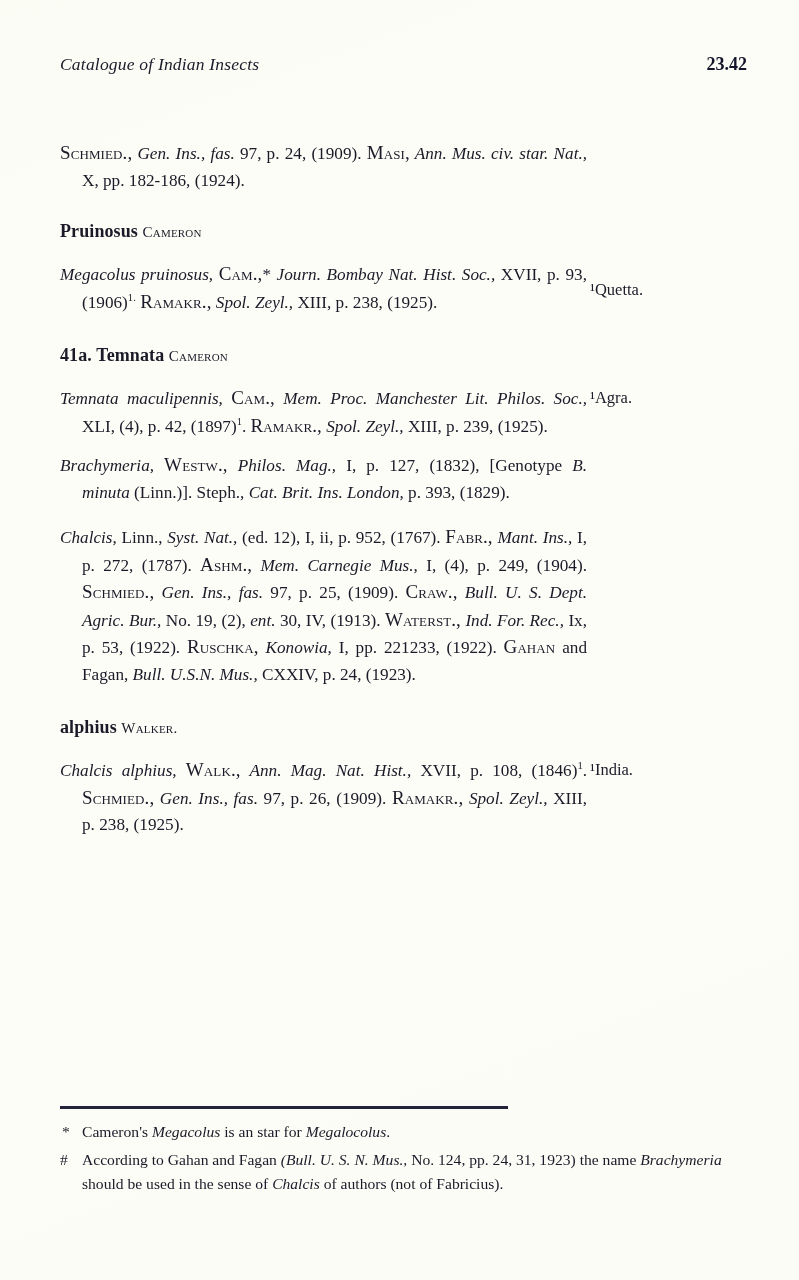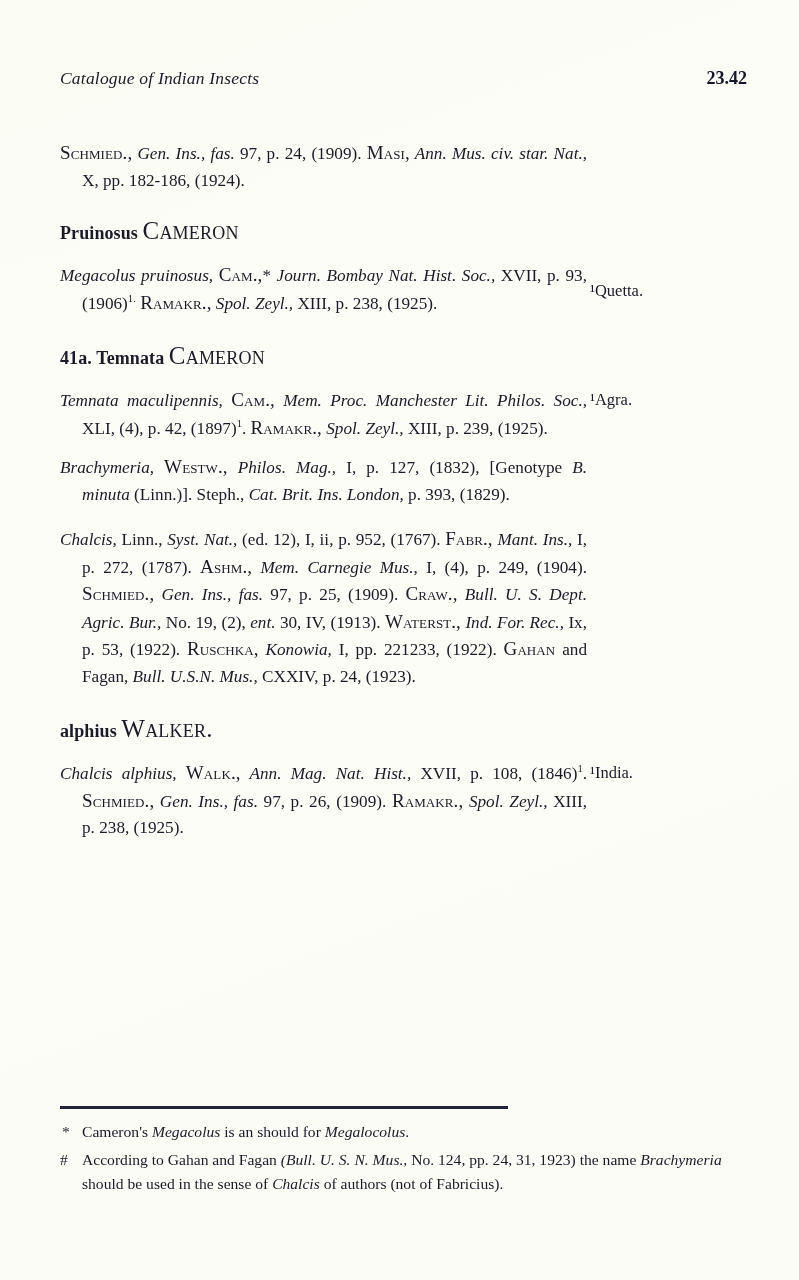--- a/index.html
+++ b/index.html
@@ -16,21 +16,21 @@
     overflow: hidden;
   }
   .page {
     position: absolute;
     inset: 0;
     background: linear-gradient(160deg, #fbfcf4 0%, #fdfdf8 35%, #fcfcf6 100%);
   }
   
   .runhead {
     position: absolute;
-    top: 68px;
+    top: 54px;
     left: 60px;
     right: 52px;
     display: flex;
     justify-content: space-between;
     align-items: flex-end;
   }
   .runhead-title {
     font-style: italic;
     font-size: 17.5px;
     letter-spacing: .2px;
@@ -66,21 +66,21 @@
     font-size: 18px;
     line-height: 26px;
     margin: 26px 0 16px 0;
     font-weight: bold;
     letter-spacing: .1px;
   }
   .heading.first { margin-top: 24px; }
   .heading .auth {
     font-weight: normal;
     font-variant: small-caps;
-    font-size: 25px;
+    font-size: 15px;
     letter-spacing: .2px;
   }
   .heading .plain {
     font-weight: bold;
   }
   
   .sc {
     font-variant: small-caps;
     font-style: normal;
     font-size: 19px;
@@ -175,20 +175,20 @@
       <p class="cite"><span class="it">Chalcis alphius, </span><span class="sc">Walk.,</span><span class="it"> Ann. Mag. Nat. Hist., </span><span class="rom">XVII, p. 108, (1846)</span><sup>1</sup><span class="rom">. </span><span class="sc">Schmied.,</span><span class="it"> Gen. Ins., fas. </span><span class="rom">97, p. 26, (1909). </span><span class="sc">Ramakr.,</span><span class="it"> Spol. Zeyl., </span><span class="rom">XIII, p. 238, (1925).</span></p>
       <div class="marginal" style="top:0">¹India.</div>
     </div>
 
   </div>
 
   <div class="fn-rule"></div>
 
   <div class="footnotes">
     <div class="fn">
-      <span class="mark">*</span><span>Cameron's </span><span class="it">Megacolus </span><span>is an should for </span><span class="it">Megalocolus</span><span>.</span>
+      <span class="mark">*</span><span>Cameron's </span><span class="it">Megacolus </span><span>is an star for </span><span class="it">Megalocolus</span><span>.</span>
     </div>
     <div class="fn">
       <span class="mark hash">#</span><span>According to Gahan and Fagan </span><span class="it">(Bull. U. S. N. Mus., </span><span>No. 124, pp. 24, 31, 1923) the name </span><span class="it">Brachymeria </span><span>should be used in the sense of </span><span class="it">Chalcis </span><span>of authors (not of Fabricius).</span>
     </div>
   </div>
 
 </div>
 
 </body></html>

